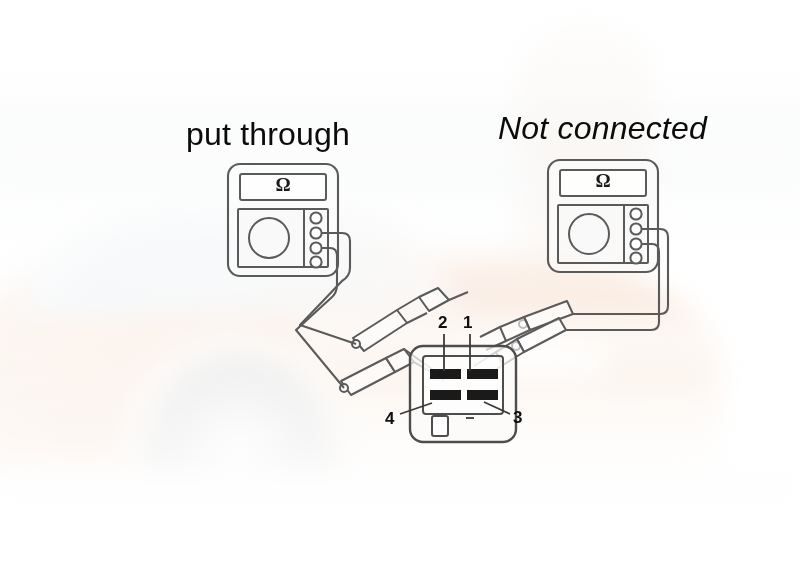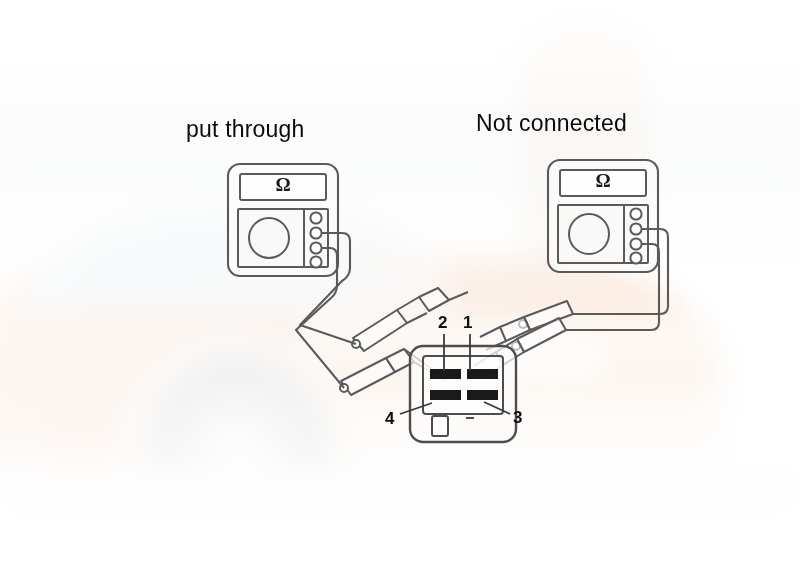--- a/index.html
+++ b/index.html
@@ -48,23 +48,23 @@
     background:linear-gradient(to bottom,#f6f1ec 0%,#fbf8f6 35%,#ffffff 100%);}
   .blur-fig{position:absolute;left:520px;top:20px;width:130px;height:290px;border-radius:60px 60px 40px 40px;
     background:linear-gradient(180deg,#e8d7c6 0%,#e0c6ad 40%,#efe0d2 78%,#f8f2ec 100%);opacity:.85;}
   .horiz{position:absolute;left:0;top:163px;width:800px;height:30px;
     background:linear-gradient(to bottom,rgba(222,230,236,0) 0%,rgba(214,224,232,.85) 45%,rgba(230,237,242,0) 100%);}
 
   
   .art{position:absolute;inset:0;}
 
   
-  .cap{position:absolute;color:#0b0b0b;font-size:23px;letter-spacing:.2px;white-space:nowrap;}
+  .cap{position:absolute;color:#0b0b0b;font-size:32px;letter-spacing:.2px;white-space:nowrap;}
   #cap-left{left:186px;top:116px;}
-  #cap-right{left:476px;top:110px;}
+  #cap-right{left:498px;top:110px;font-style:italic;}
   .pin{position:absolute;color:#0f0f0f;font-size:17px;font-weight:700;}
   #pin1{left:463px;top:313px;}
   #pin2{left:438px;top:313px;}
   #pin3{left:513px;top:408px;}
   #pin4{left:385px;top:409px;}
 </style>
 </head>
 <body>
 
 <div id="stage">

